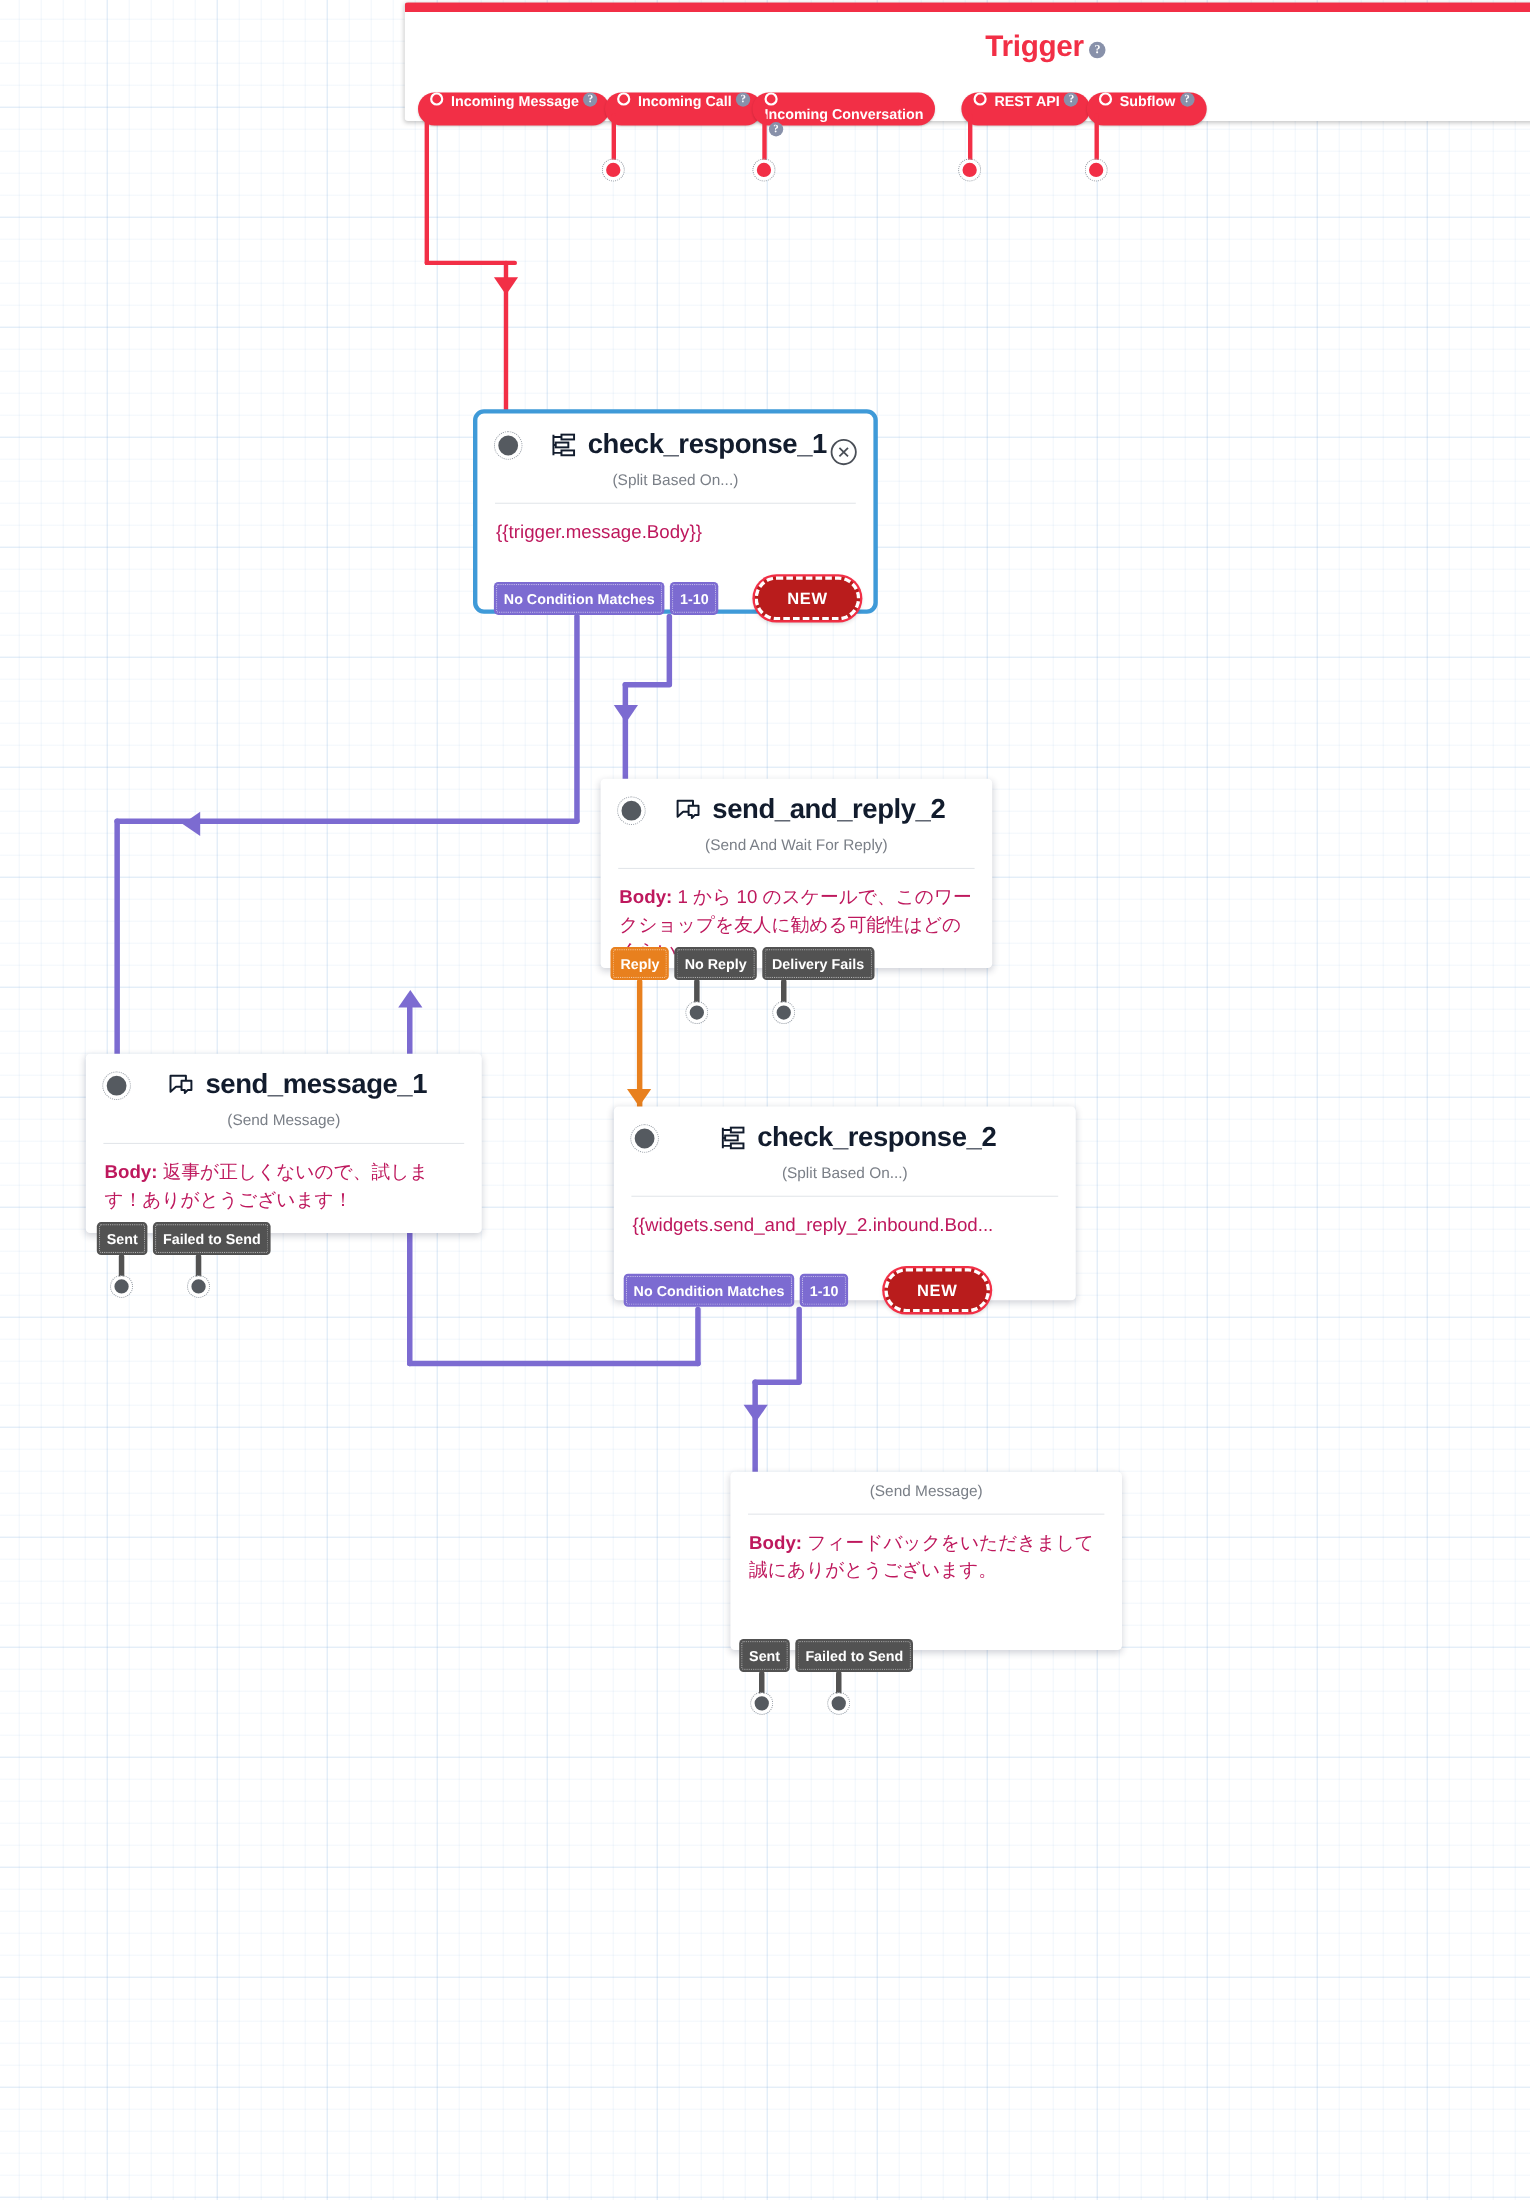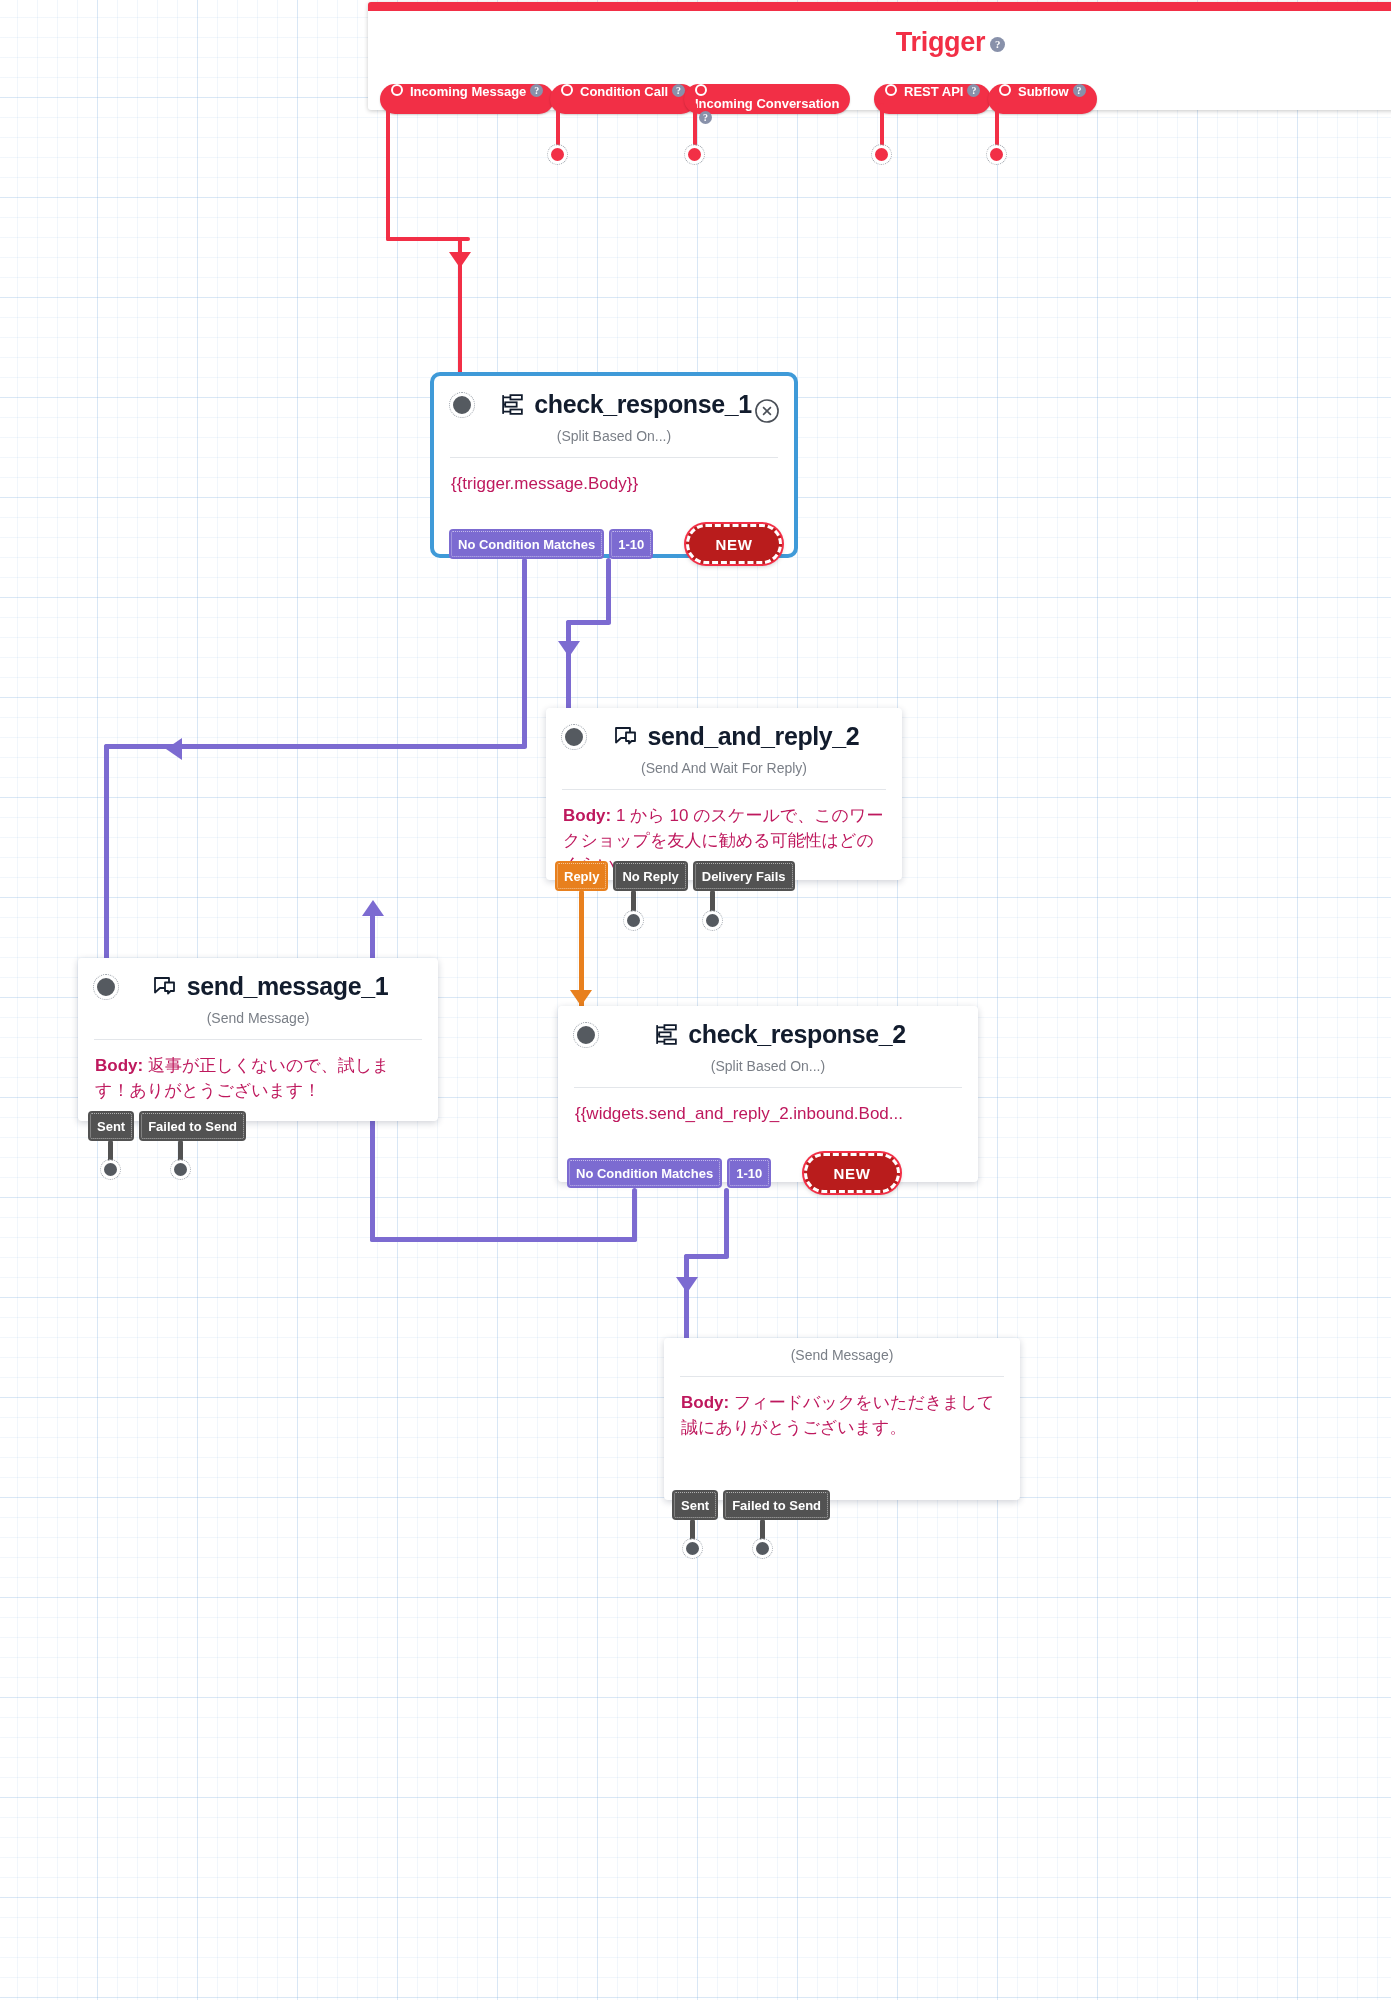--- a/index.html
+++ b/index.html
@@ -223,21 +223,21 @@
       <path fill="#2f3034" d="M19.4 13a7.6 7.6 0 0 0 0-2l2.1-1.6a.5.5 0 0 0 .1-.6l-2-3.5a.5.5 0 0 0-.6-.2l-2.5 1a7.4 7.4 0 0 0-1.7-1l-.4-2.6a.5.5 0 0 0-.5-.4h-4a.5.5 0 0 0-.5.4l-.4 2.6a7.4 7.4 0 0 0-1.7 1l-2.5-1a.5.5 0 0 0-.6.2l-2 3.5a.5.5 0 0 0 .1.6L4.6 11a7.6 7.6 0 0 0 0 2l-2.1 1.6a.5.5 0 0 0-.1.6l2 3.5a.5.5 0 0 0 .6.2l2.5-1c.5.4 1.1.8 1.7 1l.4 2.6a.5.5 0 0 0 .5.4h4a.5.5 0 0 0 .5-.4l.4-2.6c.6-.2 1.2-.6 1.7-1l2.5 1a.5.5 0 0 0 .6-.2l2-3.5a.5.5 0 0 0-.1-.6L19.4 13zM12 15.6A3.6 3.6 0 1 1 12 8.4a3.6 3.6 0 0 1 0 7.2z"></path>
     </svg>
 
     <div class="trigger-pill" style="left:12px;">
       <span class="pill-dot"></span>
       <span>Incoming Message</span>
       <span class="help-badge sm">?</span>
     </div>
     <div class="trigger-pill" style="left:182px;">
       <span class="pill-dot"></span>
-      <span>Condition Call</span>
+      <span>Incoming Call</span>
       <span class="help-badge sm">?</span>
     </div>
     <div class="trigger-pill" style="left:316px;flex-direction:column;">
       <span class="pill-dot"></span>
       <span>Incoming Conversation</span>
       <span class="help-badge sm">?</span>
     </div>
     <div class="trigger-pill" style="left:506px;">
       <span class="pill-dot"></span>
       <span>REST API</span>

